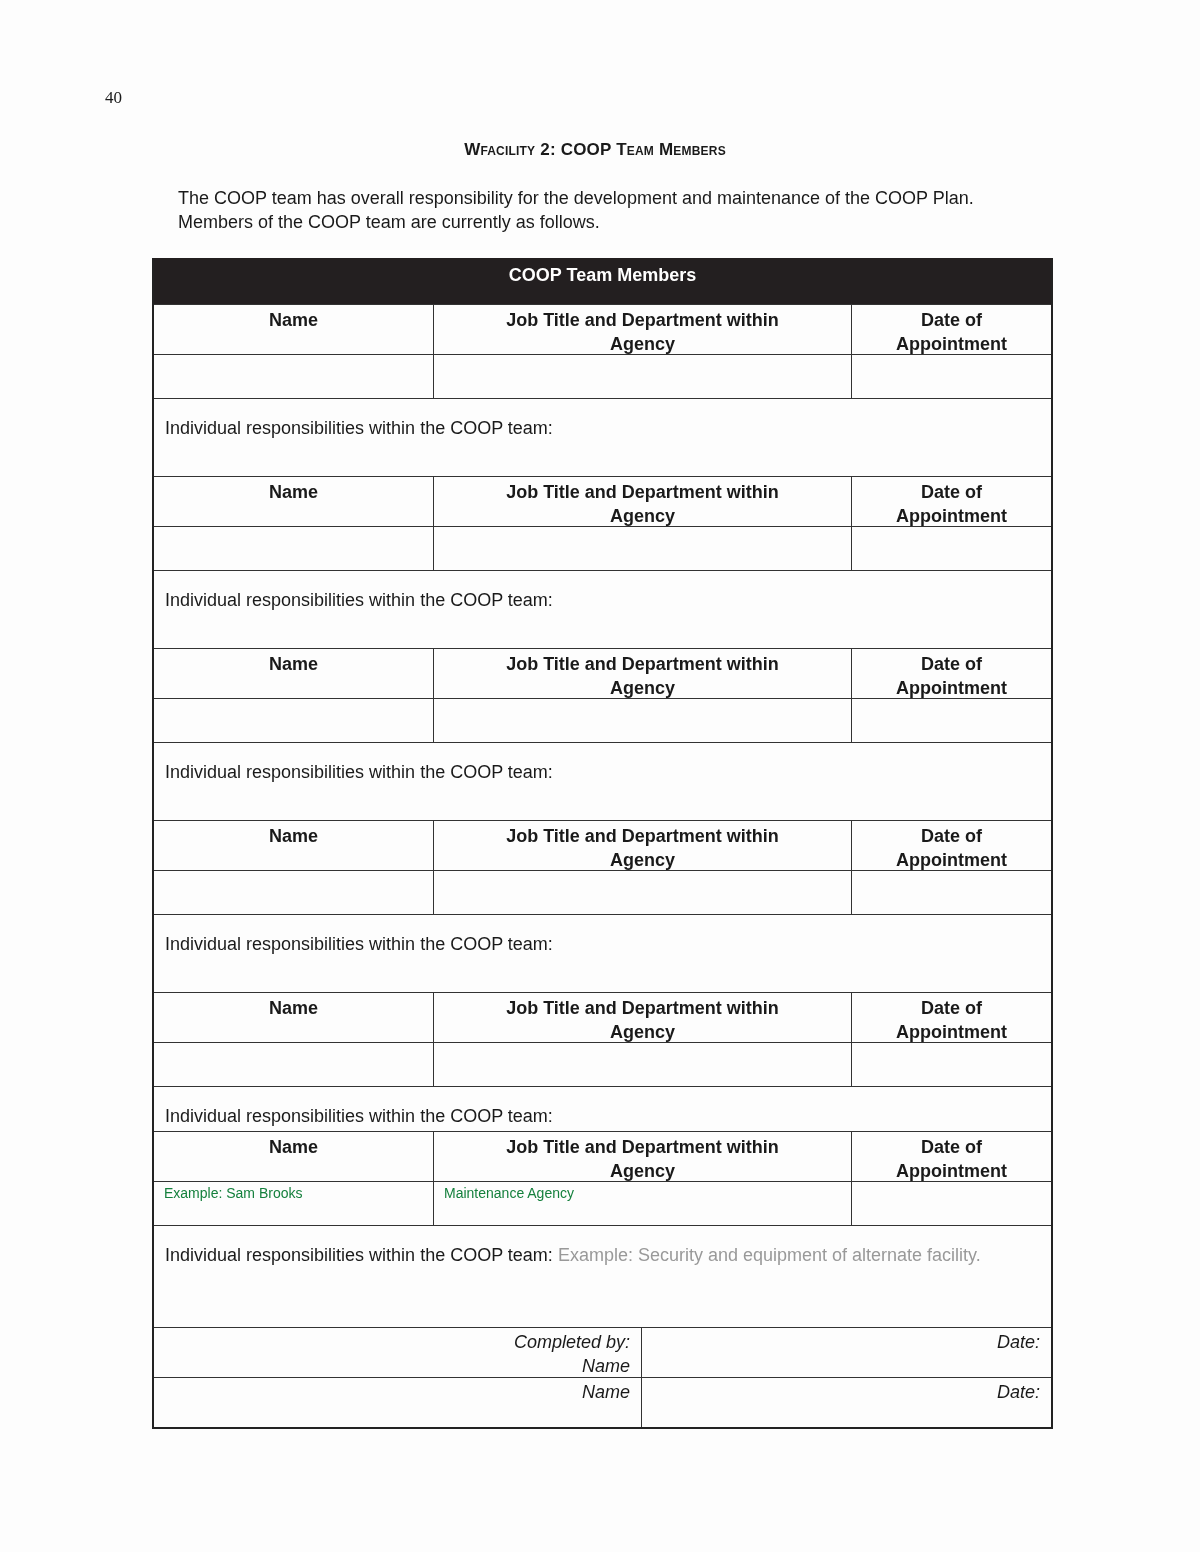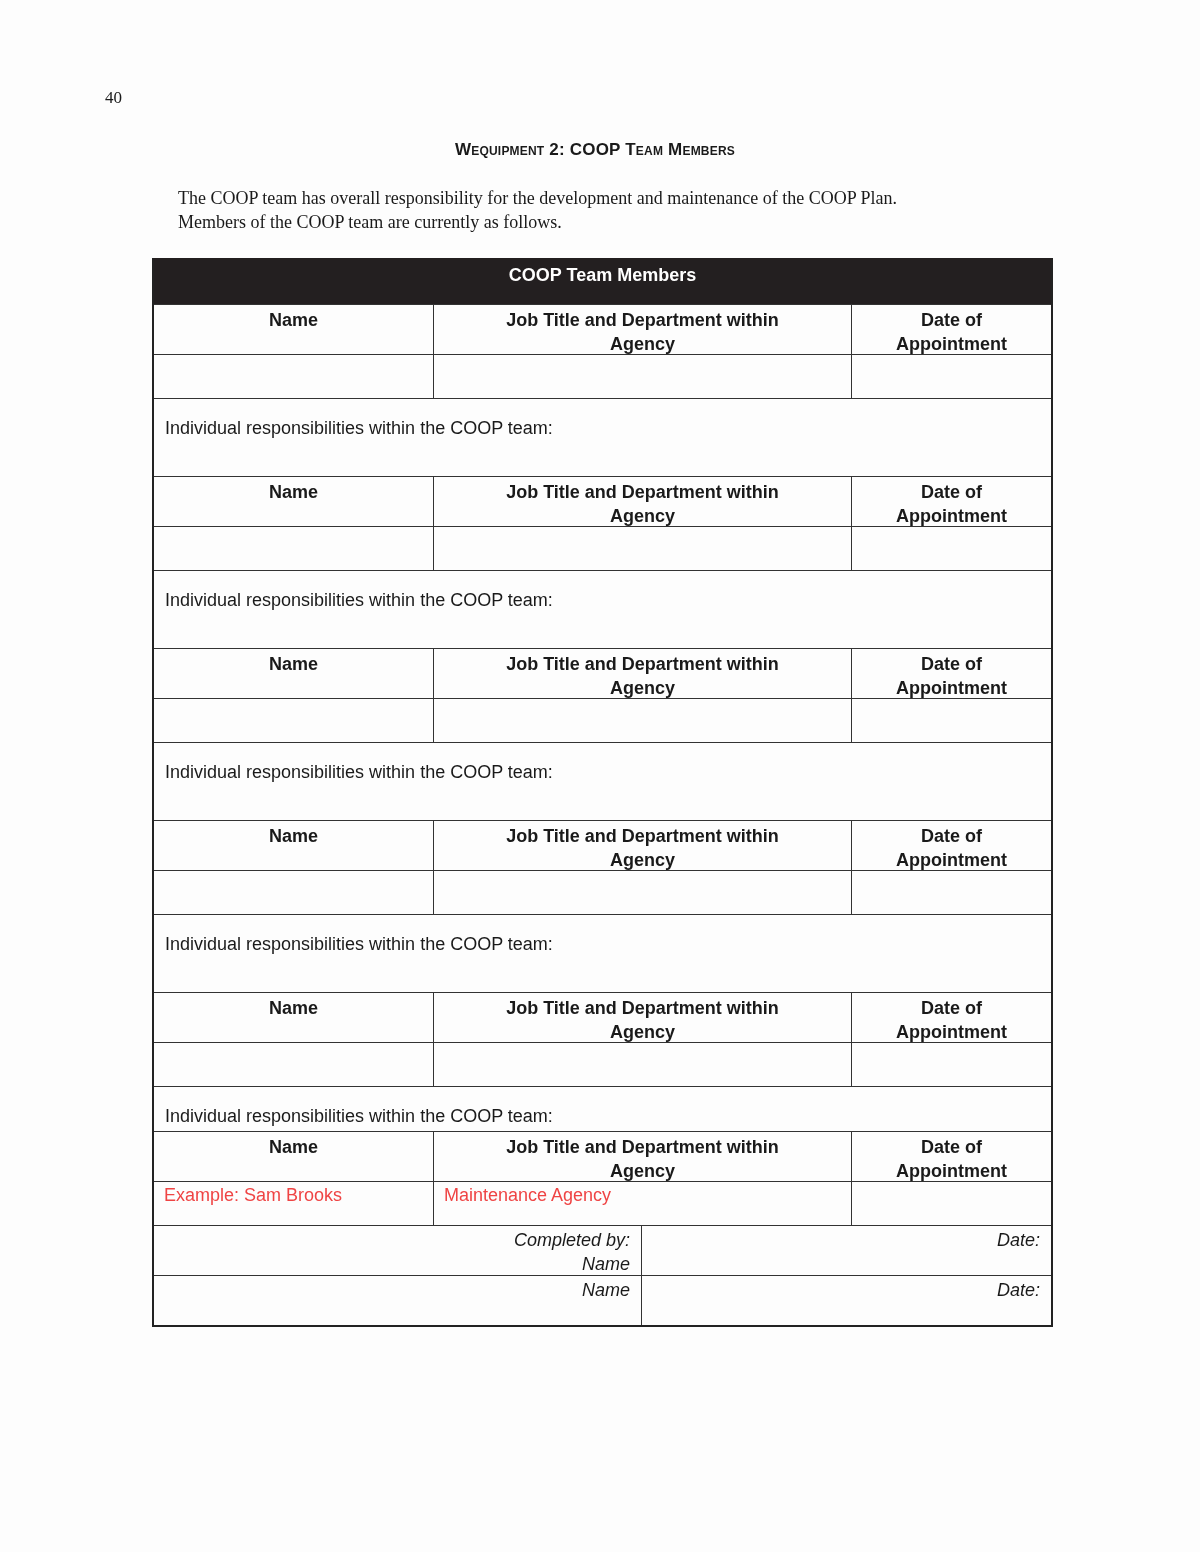--- a/index.html
+++ b/index.html
@@ -1,46 +1,46 @@
 <!DOCTYPE html>
 <html><head>
 <meta charset="utf-8">
 <style>
   html, body { margin:0; padding:0; background:#fdfdfd; }
   body { width:1200px; height:1552px; position:relative; font-family:"Liberation Sans", sans-serif; color:#1a1a1a; }
   .page-num { position:absolute; left:105px; top:88px; font-family:"Liberation Serif", serif; font-size:17px; }
   .ws-title { position:absolute; left:0; width:1190px; top:140px; text-align:center; font-weight:bold; font-size:17px; letter-spacing:0.2px; }
   .ws-title .sc { font-variant: small-caps; }
-  .intro { position:absolute; left:178px; top:186px; font-size:18px; line-height:24px; width:900px;font-family:Liberation Serif, serif; }
+  .intro { position:absolute; left:178px; top:186px; font-size:18px; line-height:24px; width:900px; }
   .tbl { position:absolute; left:152px; top:258px; width:901px; border:2px solid #222; border-top:none; box-sizing:border-box; }
   .row { position:relative; border-top:1.5px solid #333; box-sizing:border-box; display:flex; }
   .row.first { border-top:none; }
   .titlebar { background:#231f20; color:#fff; height:46px; font-weight:bold; font-size:18px; justify-content:center; padding-top:7px; box-sizing:border-box; }
   .cell { box-sizing:border-box; }
   .c1 { width:280px; border-right:1.5px solid #333; }
   .c2 { width:418px; border-right:1.5px solid #333; }
   .c3 { flex:1; }
   .hdr { height:50px; }
   .hdr .cell { text-align:center; font-weight:bold; font-size:18px; line-height:24px; padding-top:3px; }
   .blank { height:44px; }
-  .blank .cell { font-size:18px; color:#ef4444; padding:3px 10px; }
+  .blank .cell { font-size:14px; color:#15803d; padding:3px 10px; }
   .resp { height:78px; font-size:18px; padding:19px 11px; }
   .resp.short { height:45px; }
   .resp.tall { height:102px; }
   .resp .ex { color:#999; }
   .foot { height:50px; font-style:italic; font-size:18px; line-height:24px;text-align:right; }
   .foot .f1 { width:465px; border-right:1.5px solid #333; padding:2px 11px; }
   .foot .f2 { flex:1; padding:2px 11px; }
 </style>
 </head>
 <body>
 
 <div class="page-num">40</div>
 
-<div class="ws-title"><span>W</span><span class="sc">equipment</span><span> 2: COOP </span><span>T</span><span class="sc">eam</span><span> M</span><span class="sc">embers</span></div>
+<div class="ws-title"><span>W</span><span class="sc">facility</span><span> 2: COOP </span><span>T</span><span class="sc">eam</span><span> M</span><span class="sc">embers</span></div>
 
 <div class="intro">
   <div>The COOP team has overall responsibility for the development and maintenance of the COOP Plan.</div>
   <div>Members of the COOP team are currently as follows.</div>
 </div>
 
 <div class="tbl">
   <div class="row first titlebar">COOP Team Members</div>
 
   <div id="members">
@@ -158,20 +158,23 @@
           </div>
           <div class="cell c3">
             <div>Date of</div>
             <div>Appointment</div>
           </div>
         </div>
         <div class="row blank">
           <div class="cell c1">Example: Sam Brooks</div>
           <div class="cell c2">Maintenance Agency</div>
         </div>
+        <div class="row resp tall">
+          <span><span>Individual responsibilities within the COOP team:</span> <span class="ex">Example: Security and equipment of alternate facility.</span></span>
+        </div>
       </div>
     </div>
 
   <div class="row foot">
     <div class="f1">
       <div>Completed by:</div>
       <div>Name</div>
     </div>
     <div class="f2">
       <div>Date:</div>

